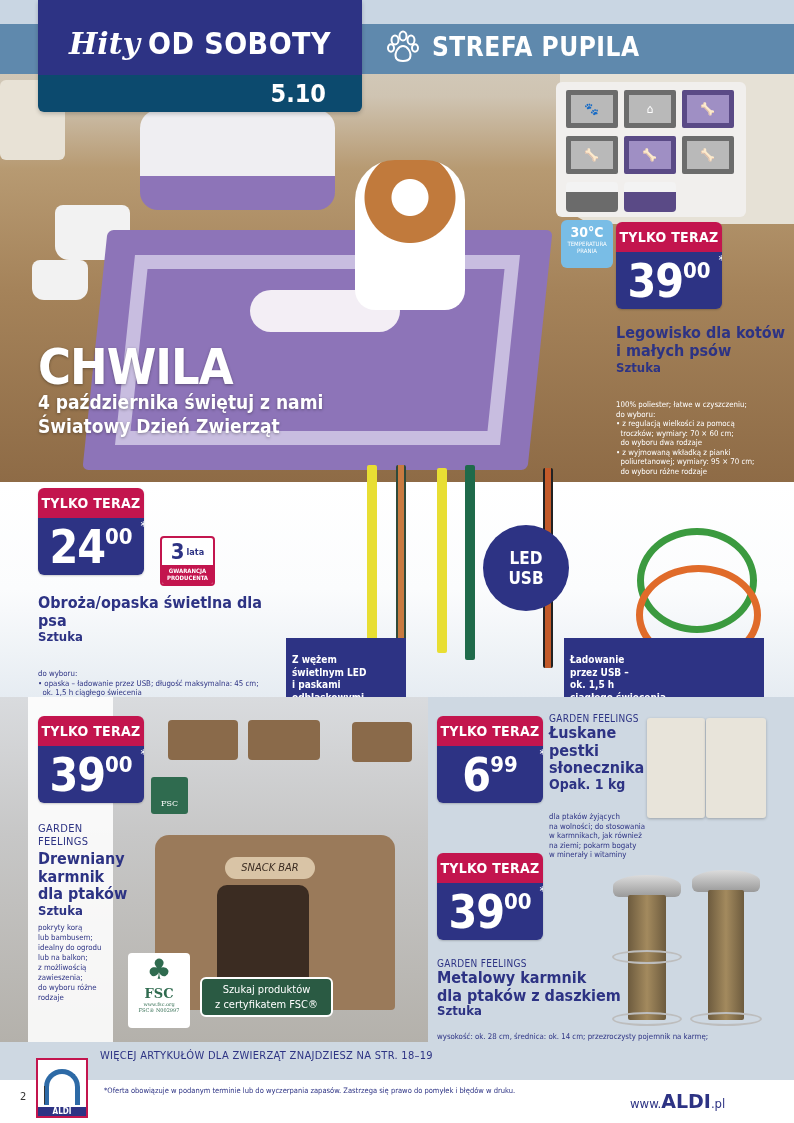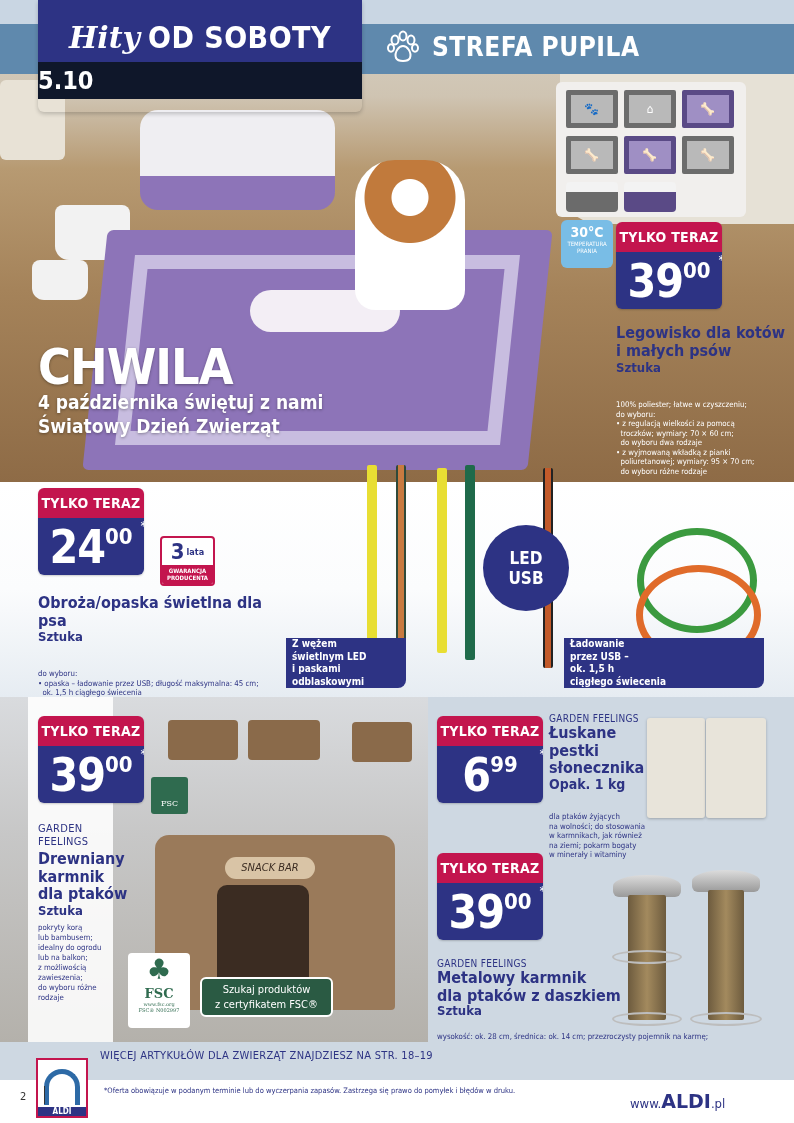--- a/index.html
+++ b/index.html
@@ -4,24 +4,24 @@
 <style>
 *{box-sizing:border-box;margin:0;padding:0}
 body{width:794px;height:1123px;position:relative;overflow:hidden;background:#fff;font-family:"DejaVu Sans Condensed","DejaVu Sans","Liberation Sans",sans-serif;color:#2b2f7a}
 .abs{position:absolute}
 
 #hero{left:0;top:0;width:794px;height:482px;background:linear-gradient(180deg,#d8d2c6 0%,#cfc4b2 20%,#b79a72 35%,#a5835a 60%,#8e6b46 100%);overflow:hidden}
 #topstrip{left:0;top:0;width:794px;height:24px;background:#c9d6e3}
 #pupila-bar{left:0;top:24px;width:794px;height:50px;background:#5f89ad}
 #sofa{left:560px;top:74px;width:234px;height:150px;background:#e6e1d6;border-radius:0 0 0 40px}
 #hity{left:38px;top:0;width:324px;height:112px;border-radius:0 0 6px 6px;overflow:hidden;box-shadow:0 2px 4px rgba(0,0,0,.2)}
-#hity .blue{height:62px;background:#2d3384;color:#fff;display:flex;align-items:center;justify-content:center;padding-top:12px;gap:8px}
+#hity .blue{height:75px;background:#2d3384;color:#fff;display:flex;align-items:center;justify-content:center;padding-top:12px;gap:8px}
 #hity .script{font-family:"DejaVu Serif",serif;font-style:italic;font-weight:bold;font-size:30px}
 #hity .bold{font-weight:bold;font-size:30px;letter-spacing:.5px}
-#hity .red{height:37px;background:#0f172a;color:#fff;font-weight:bold;font-size:25px;padding-right:52px;line-height:37px}
+#hity .red{height:37px;background:#0c4a6e;color:#fff;font-weight:bold;font-size:25px;text-align:right;padding-right:36px;line-height:37px}
 #pupila-label{left:386px;top:30px;display:flex;align-items:center;gap:12px;color:#fff;font-weight:bold;font-size:26px;letter-spacing:.5px}
 #rug{left:95px;top:230px;width:445px;height:240px;background:#8d74b8;transform:skewX(-6deg);border-radius:6px}
 #rug .inner{position:absolute;left:30px;top:25px;right:30px;bottom:25px;border:14px solid #c8bde0}
 #bone{left:250px;top:290px;width:150px;height:42px;background:#f3eef5;border-radius:21px}
 #bed{left:140px;top:110px;width:195px;height:100px;background:#efeef2;border-radius:18px;border-bottom:34px solid #8d74b8}
 #bowl1{left:55px;top:205px;width:75px;height:55px;background:#f2f2f2;border-radius:8px 8px 14px 14px}
 #bowl2{left:32px;top:260px;width:56px;height:40px;background:#f2f2f2;border-radius:8px 8px 12px 12px}
 #plant{left:0;top:80px;width:65px;height:80px;background:#e8e2d6;border-radius:6px}
 #dog{left:355px;top:160px;width:110px;height:150px;background:radial-gradient(circle at 50% 25%,#fff 0 18px,#c17a3c 19px 45px,transparent 46px),linear-gradient(#fff,#fff);border-radius:40px 40px 20px 20px;background-color:#f6f1ea}
 #variants{left:556px;top:82px;width:190px;height:135px;background:#f1efed;border-radius:6px;padding:8px 10px;display:grid;grid-template-columns:repeat(3,52px);grid-template-rows:38px 38px 30px;gap:8px 6px}
@@ -42,21 +42,21 @@
 .ttl{font-weight:bold;color:#2d3384;line-height:1.1}
 .desc{font-size:8.5px;line-height:10.5px;color:#2d3384}
 .desc.white{color:#fff}
 .brand{font-size:11px;color:#2d3384;letter-spacing:.3px}
 #headline{left:38px;top:338px;color:#fff;display:flex;align-items:baseline;gap:24px;text-shadow:0 1px 3px rgba(0,0,0,.35)}
 #headline .h1{font-weight:bold;font-size:50px;letter-spacing:-1px}
 #headline .h2{font-family:"DejaVu Serif",serif;font-style:italic;font-weight:bold;font-size:36px}
 #subhead{left:38px;top:390px;color:#fff;font-weight:bold;font-size:19px;line-height:24px;text-shadow:0 1px 3px rgba(0,0,0,.35)}
 
 #collar{left:0;top:482px;width:794px;height:215px;background:linear-gradient(180deg,#fff 0%,#fbfcfd 50%,#e6ecf2 100%)}
-.infobox{background:#2d3384;color:#fff;font-weight:bold;font-size:10px;line-height:12.5px;padding:0 6px;border-radius:0 0 8px 0}
+.infobox{background:#2d3384;color:#fff;font-weight:bold;font-size:10px;line-height:12.5px;padding:16px 6px;border-radius:0 0 8px 0}
 .strap{width:10px;border-radius:2px}
 #ledusb{left:483px;top:525px;width:86px;height:86px;background:#2d3384;border-radius:50%;color:#fff;font-weight:bold;font-size:17px;line-height:20px;text-align:center;padding-top:23px}
 .ring{border-radius:50%;border:7px solid}
 .guar{left:160px;top:536px;width:55px;height:50px;border:2px solid #c3154e;border-radius:4px;overflow:hidden;background:#fff}
 .guar .g1{height:27px;display:flex;align-items:center;justify-content:center;gap:2px;color:#2d3384}
 .guar .g1 b{font-size:22px;font-weight:bold}
 .guar .g1 span{font-size:9px;font-weight:bold}
 .guar .g2{background:#c3154e;color:#fff;font-size:6px;font-weight:bold;text-align:center;line-height:7px;padding-top:2px;height:21px}
 
 #bird-bg{left:0;top:697px;width:428px;height:345px;background:linear-gradient(180deg,#d9dbde 0%,#c7c7c7 40%,#b4b1ab 100%)}

